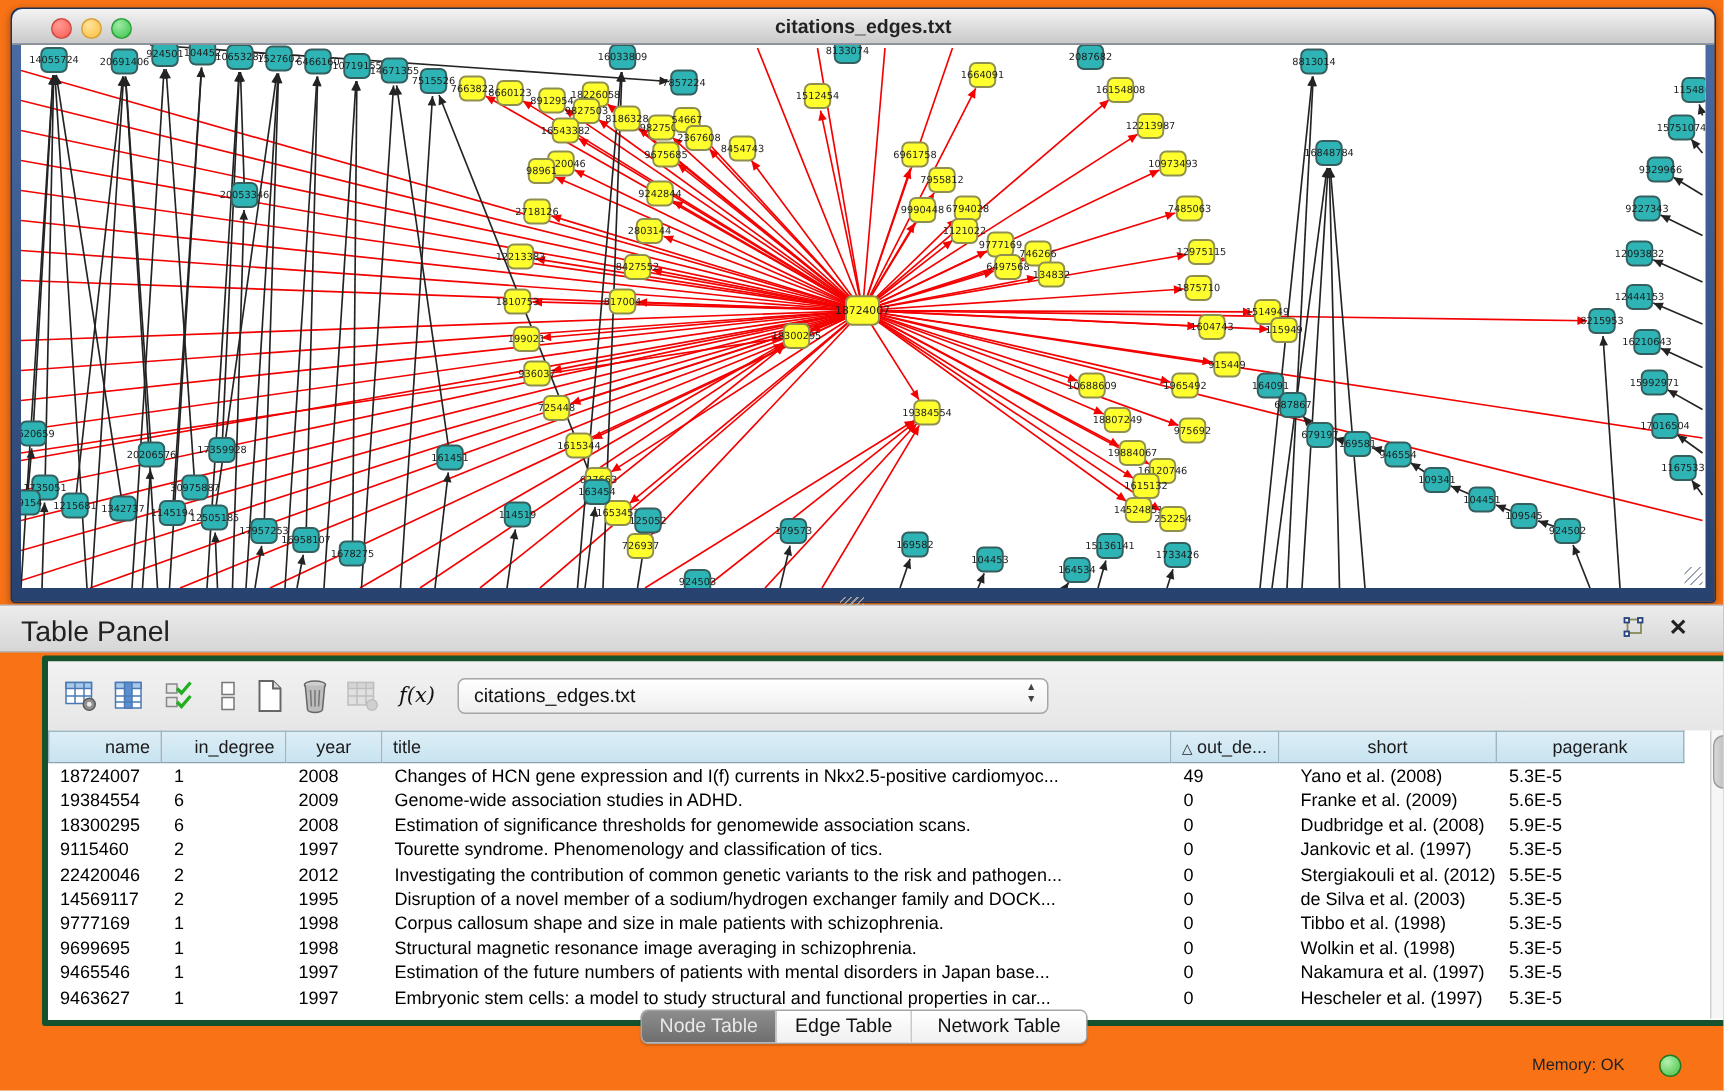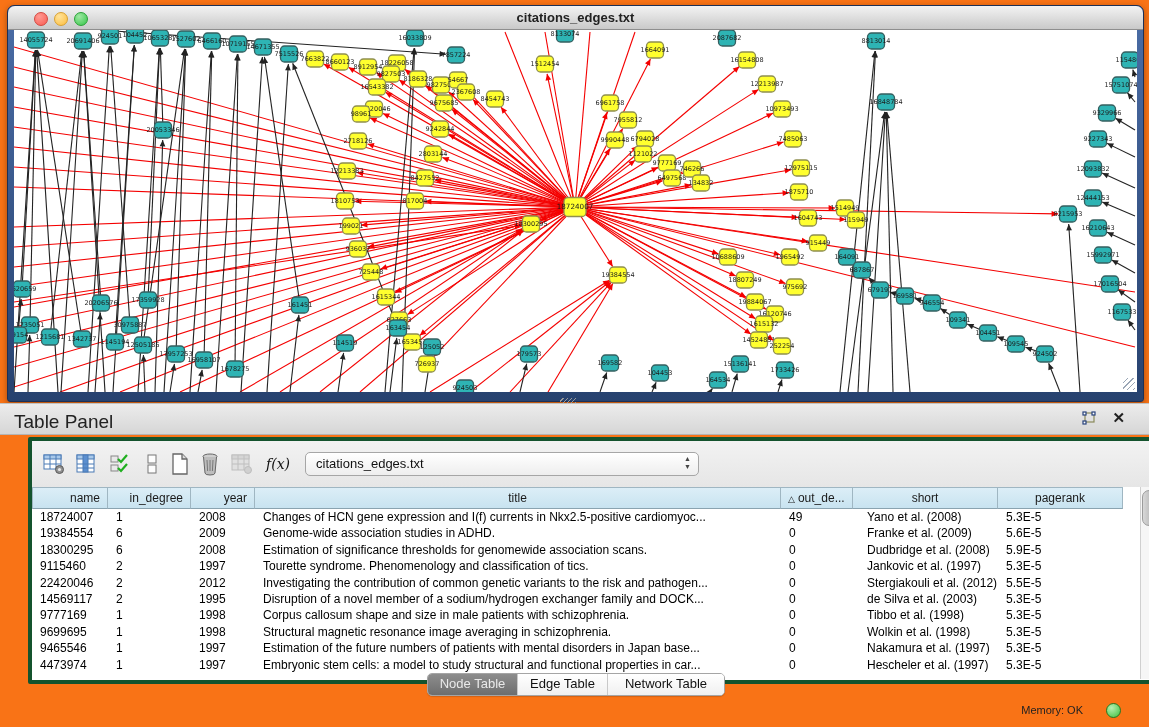--- a/index.html
+++ b/index.html
@@ -728,22 +728,22 @@
       <span class="tbtn fx" style="left:232px">f(x)</span>
       <div class="dropdown">
         <span class="val">citations_edges.txt</span>
         <span class="arrows">▲<br>▼</span>
       </div>
     </div>
 
     <div class="thead" id="thead">
         <div class="th" style="width: 76px; text-align: right;"><span>name</span></div>
         <div class="th" style="width: 83px; text-align: right;"><span>in_degree</span></div>
-        <div class="th" style="width: 64px; text-align: right;"><span>year</span></div>
-        <div class="th" style="width: 526px; text-align: center;"><span>title</span></div>
+        <div class="th" style="width: 64px; text-align: center;"><span>year</span></div>
+        <div class="th" style="width: 526px; text-align: left;"><span>title</span></div>
         <div class="th" style="width: 72px; text-align: left;"><span class="sort-tri">△</span><span>out_de...</span></div>
         <div class="th" style="width: 145px; text-align: center;"><span>short</span></div>
         <div class="th" style="width: 125px; text-align: center;"><span>pagerank</span></div>
       </div>
     <div class="tbody" id="tbody">
         <div class="trow">
           <div class="td" style="width: 76px;">18724007</div>
           <div class="td" style="width: 83px;">1</div>
           <div class="td" style="width: 64px;">2008</div>
           <div class="td" style="width: 526px;">Changes of HCN gene expression and I(f) currents in Nkx2.5-positive cardiomyoc...</div>
@@ -817,21 +817,21 @@
         <div class="trow">
           <div class="td" style="width: 76px;">9465546</div>
           <div class="td" style="width: 83px;">1</div>
           <div class="td" style="width: 64px;">1997</div>
           <div class="td" style="width: 526px;">Estimation of the future numbers of patients with mental disorders in Japan base...</div>
           <div class="td" style="width: 72px;">0</div>
           <div class="td" style="width: 145px; padding-left: 14px;">Nakamura et al. (1997)</div>
           <div class="td" style="width: 125px;">5.3E-5</div>
         </div>
         <div class="trow">
-          <div class="td" style="width: 76px;">4473974</div>
+          <div class="td" style="width: 76px;">9463627</div>
           <div class="td" style="width: 83px;">1</div>
           <div class="td" style="width: 64px;">1997</div>
           <div class="td" style="width: 526px;">Embryonic stem cells: a model to study structural and functional properties in car...</div>
           <div class="td" style="width: 72px;">0</div>
           <div class="td" style="width: 145px; padding-left: 14px;">Hescheler et al. (1997)</div>
           <div class="td" style="width: 125px;">5.3E-5</div>
         </div>
       </div>
 
     <div class="vscroll">

